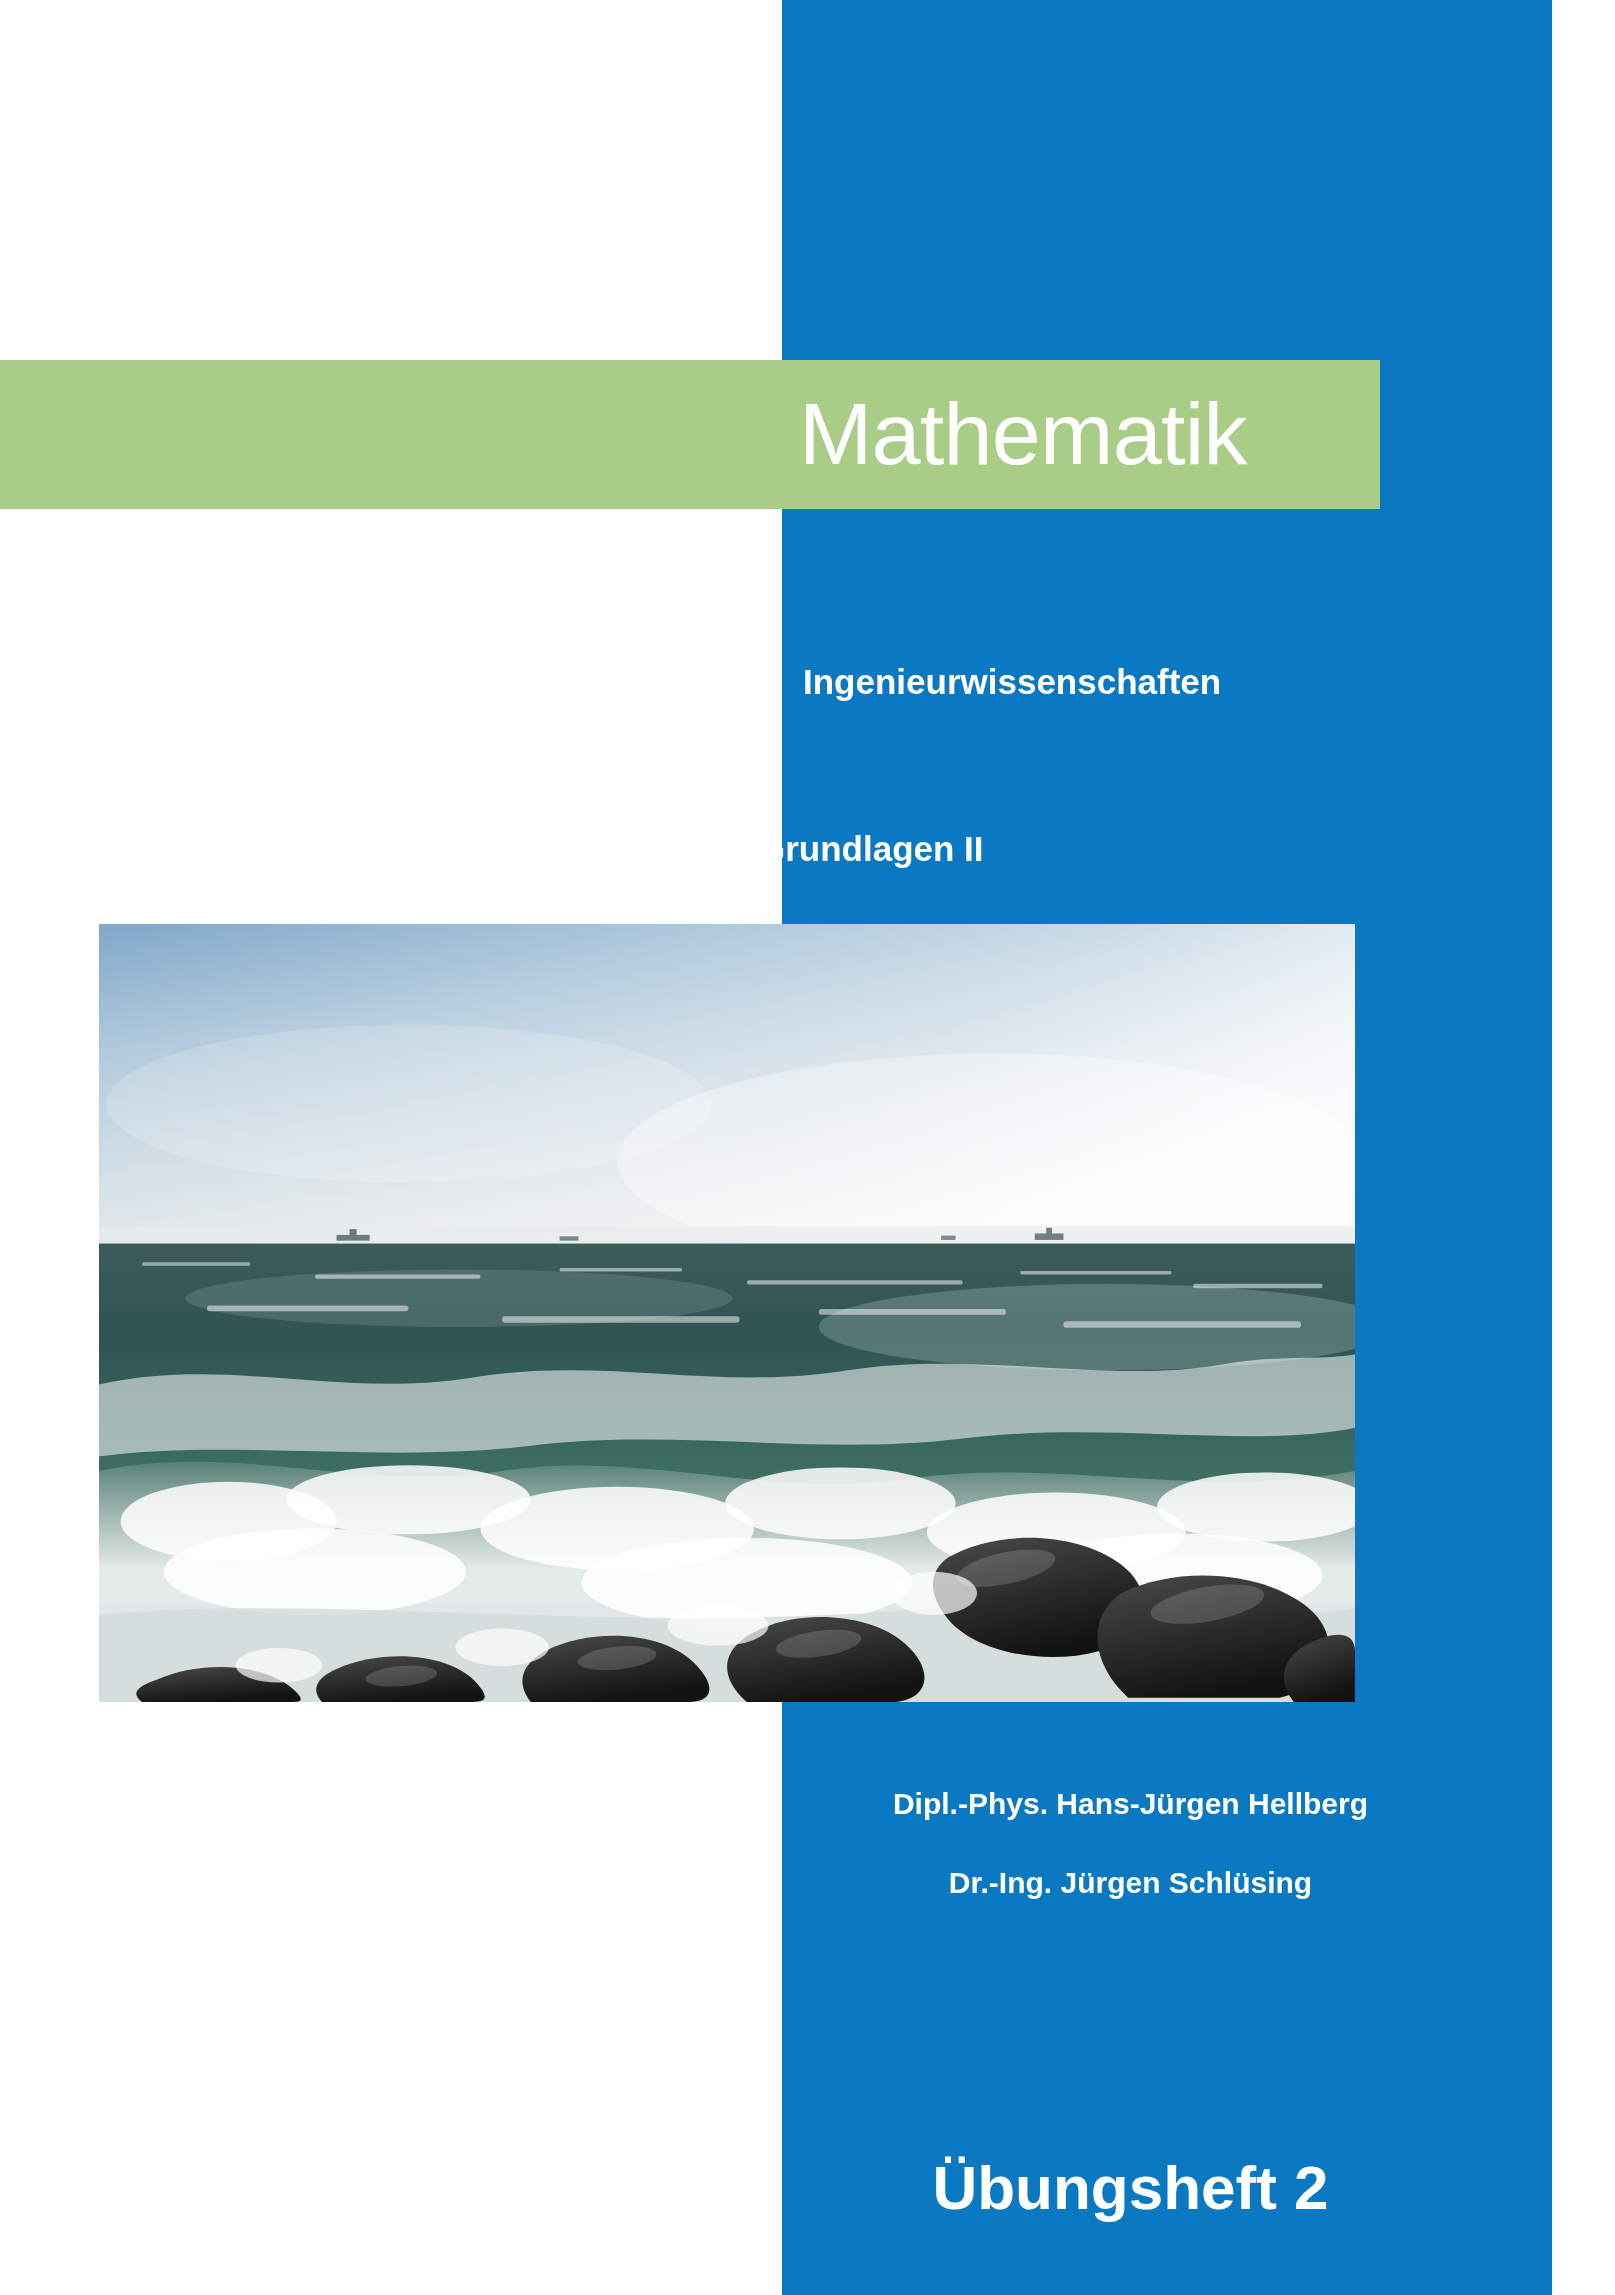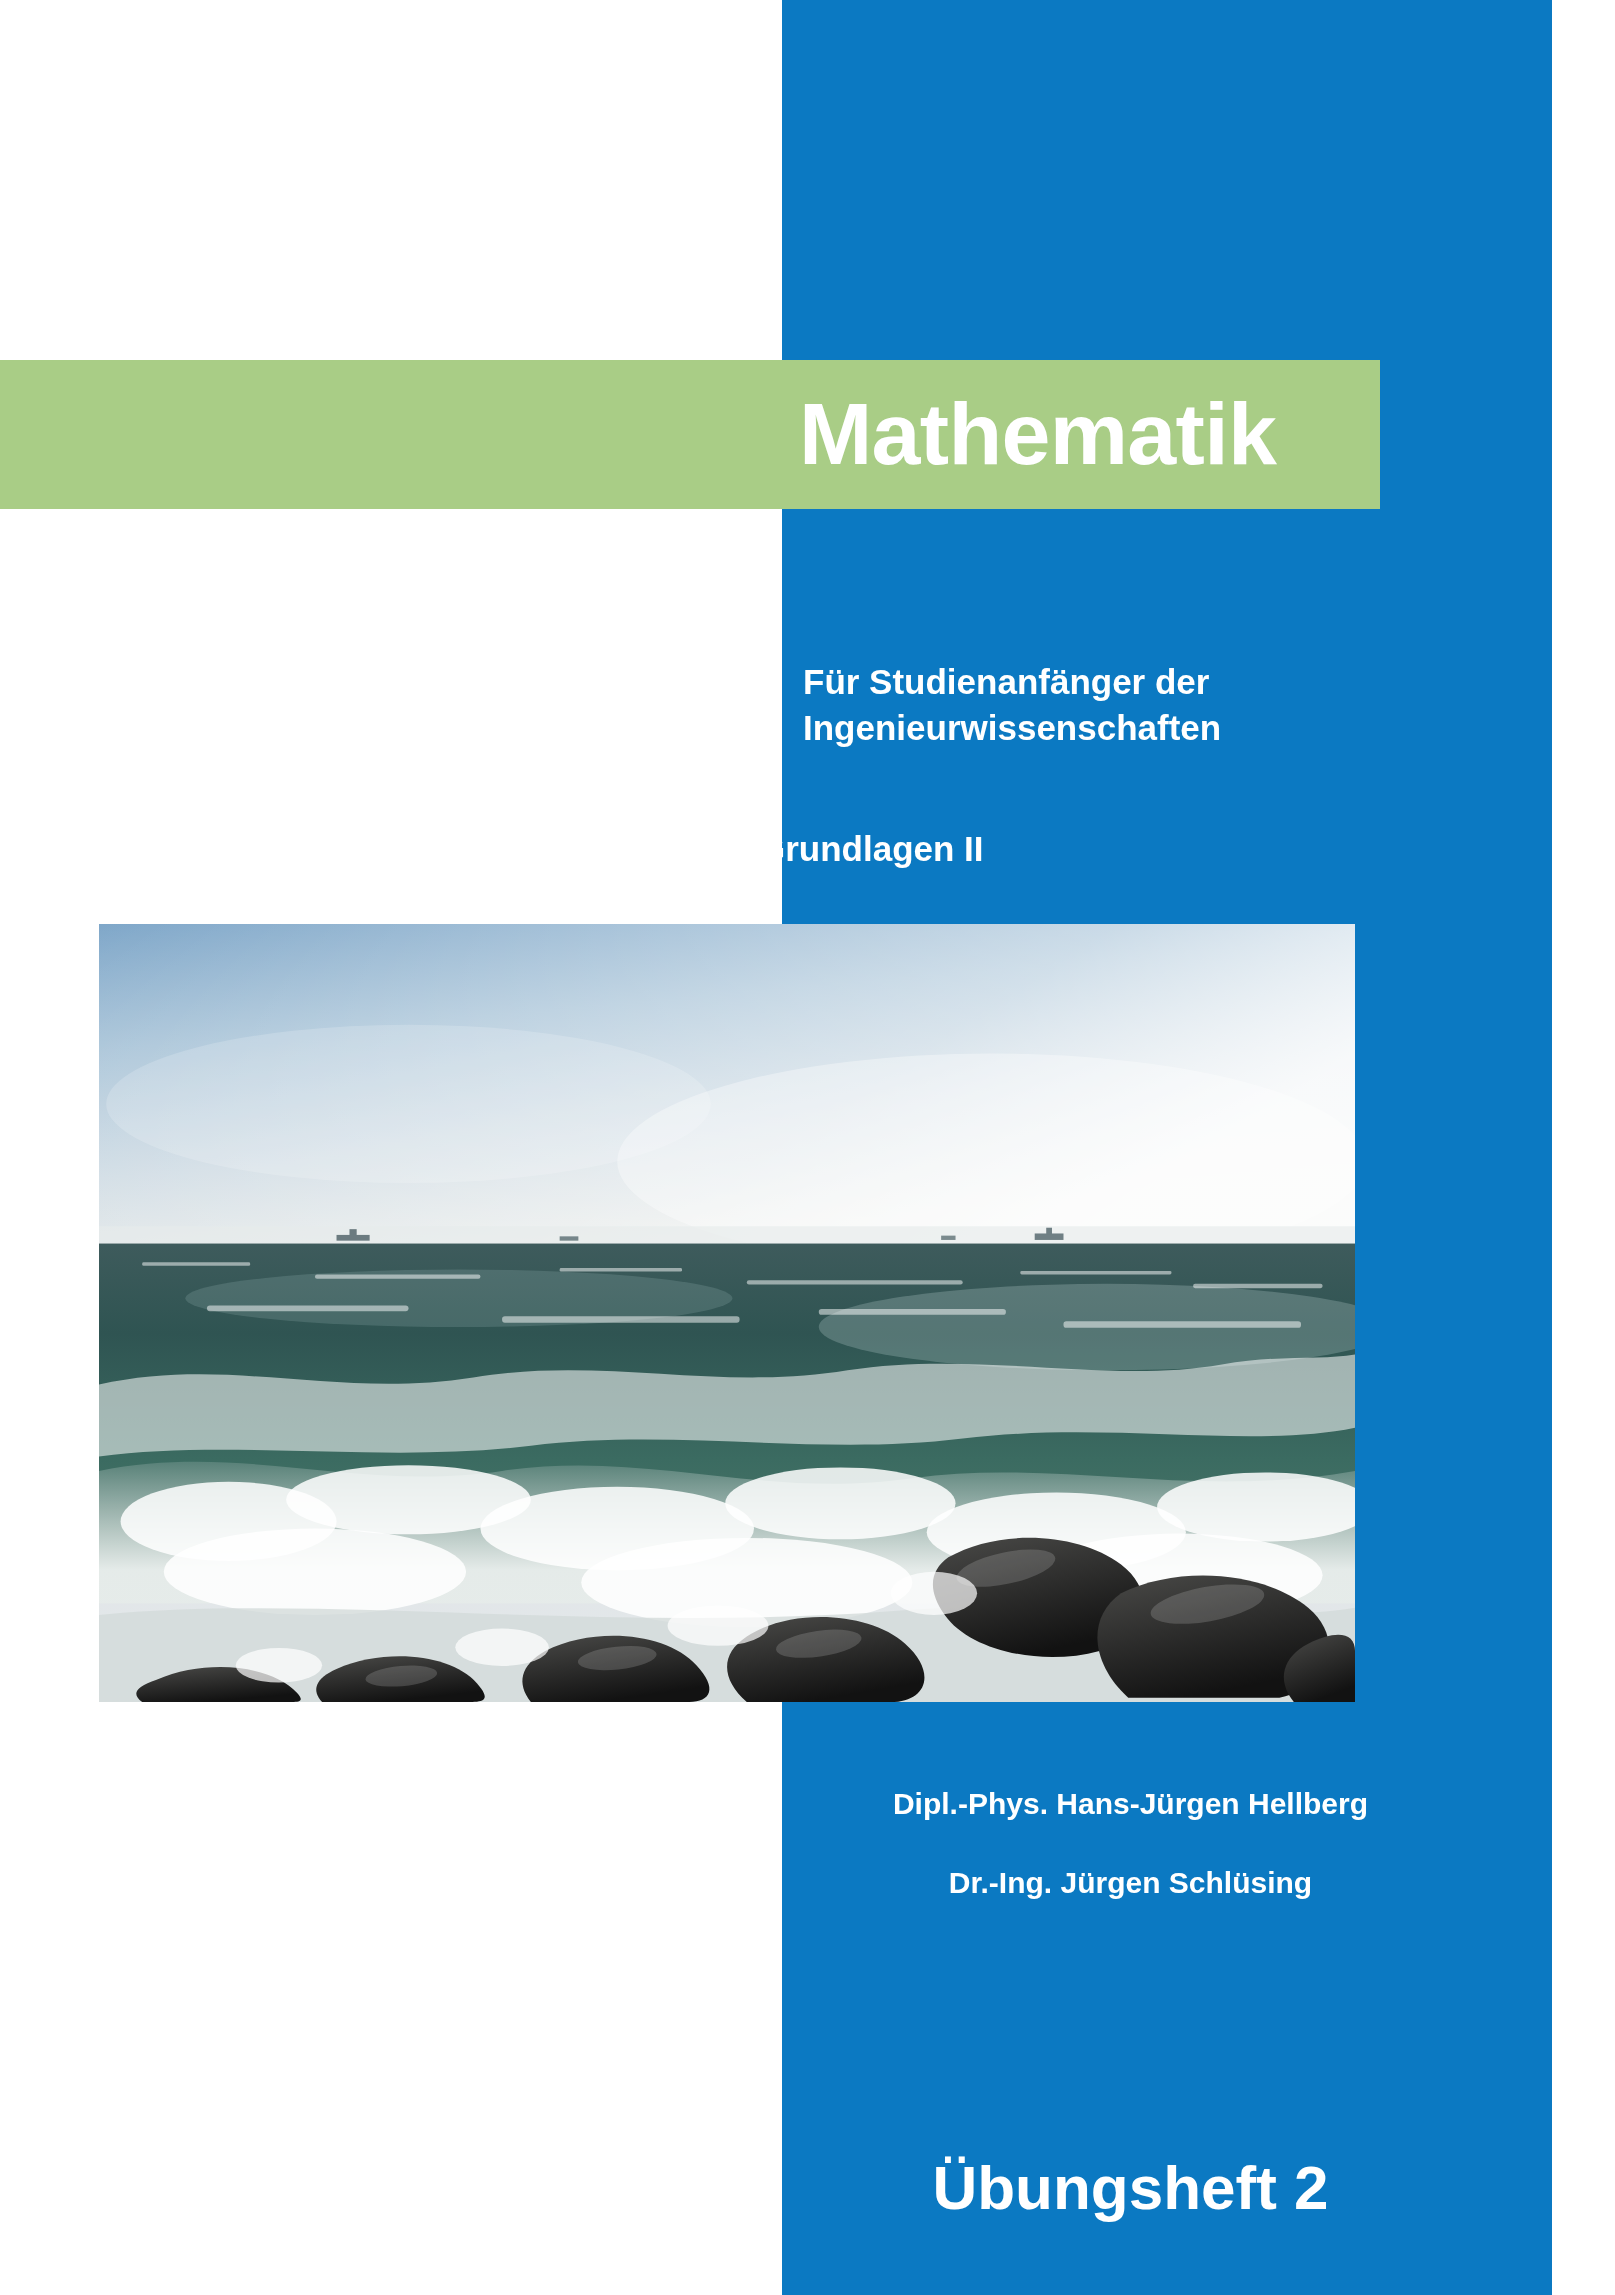--- a/index.html
+++ b/index.html
@@ -42,21 +42,21 @@
     background: #a9cd86;
   }
 
   .title {
     position: absolute;
     left: 799px;
     top: 373px;
     width: 576px;
     color: #ffffff;
     font-size: 88px;
-    font-weight: 700;
+    font-weight: 400;
     letter-spacing: -0.7px;
     line-height: 122px;
     white-space: nowrap;
   }
 
   .subtitle-block {
     position: absolute;
     left: 803px;
     top: 659px;
     width: 641px;
@@ -131,21 +131,20 @@
 
 <div class="cover">
 
   <div class="blue-band"></div>
 
   <div class="green-band"></div>
 
   <div class="title">Mathematik</div>
 
   <div class="subtitle-block">
-    <span class="subtitle-line">Für Studienanfänger der</span>
     <span class="subtitle-line">Ingenieurwissenschaften</span>
   </div>
 
   <div class="grundlagen">Grundlagen II</div>
 
   <div class="photo">
     <svg viewBox="0 0 1745 1081" preserveAspectRatio="none">
       <defs>
         <linearGradient id="skyGrad" x1="0" y1="0" x2="0.35" y2="1">
           <stop offset="0%" stop-color="#7fa7c9"></stop>

